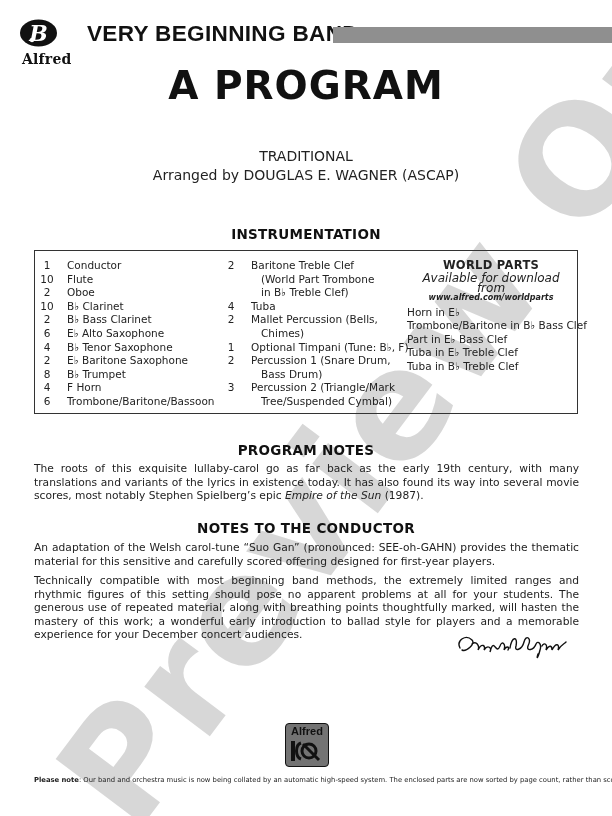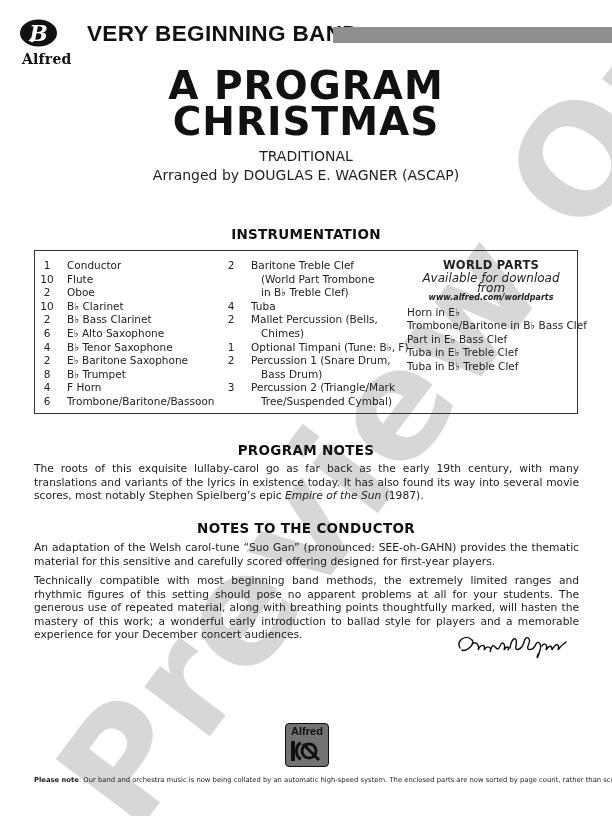--- a/index.html
+++ b/index.html
@@ -68,21 +68,20 @@
   <ellipse cx="19.5" cy="15" rx="18.5" ry="13.5" fill="#111"></ellipse>
   <text x="19.5" y="23" text-anchor="middle" font-family="DejaVu Serif, serif" font-style="italic" font-weight="bold" font-size="22" fill="#fff">B</text>
   <circle cx="13" cy="22" r="2.2" fill="#fff"></circle>
 </svg>
 <div class="abs belwin">Alfred</div>
 <div class="abs series">VERY BEGINNING BAND</div>
 <div class="abs series-bar"></div>
 
 <div class="abs title">
   <div>A PROGRAM</div>
-  <div>CHRISTMAS</div>
 </div>
 <div class="abs composer">TRADITIONAL</div>
 <div class="abs arranger">Arranged by DOUGLAS E. WAGNER (ASCAP)</div>
 
 <div class="abs section-head" style="top:226px;">INSTRUMENTATION</div>
 <div class="abs inst-box">
   <div class="inst-col" style="left:2px;" id="col1">
       <div class="inst-row">
         <span class="inst-qty">1</span>
         <span class="inst-name">Conductor</span>

